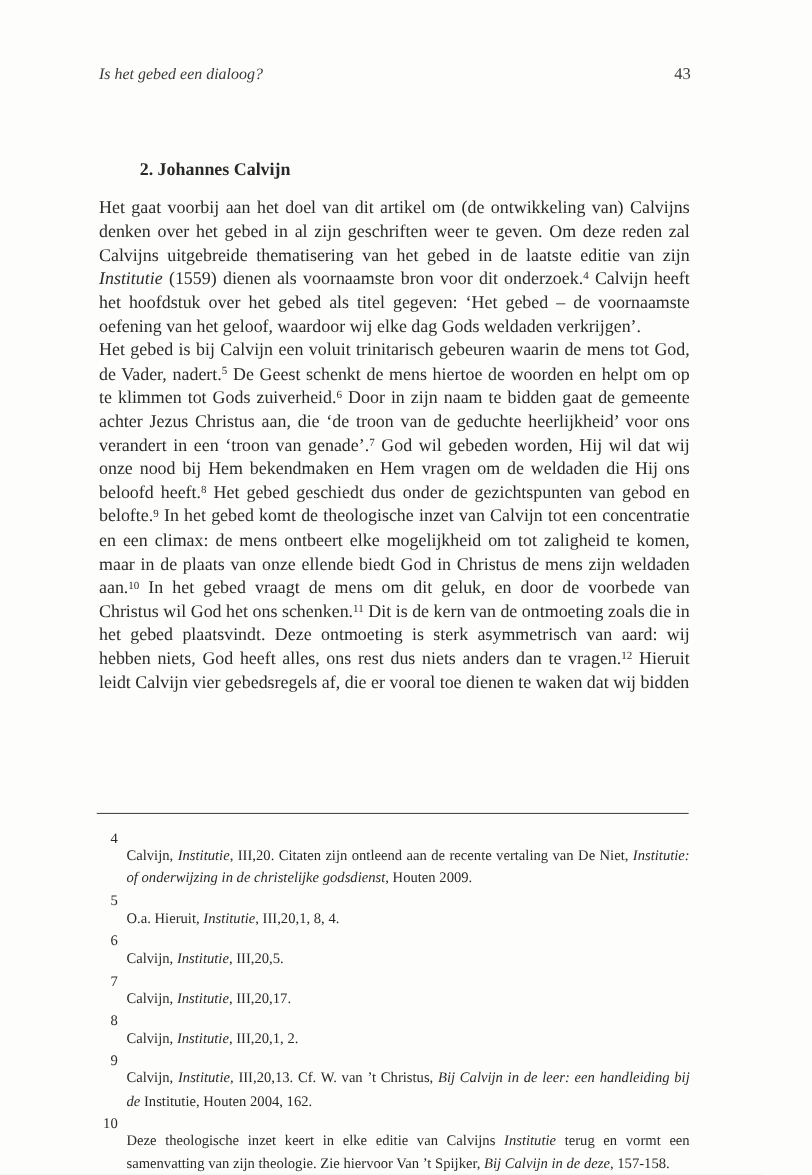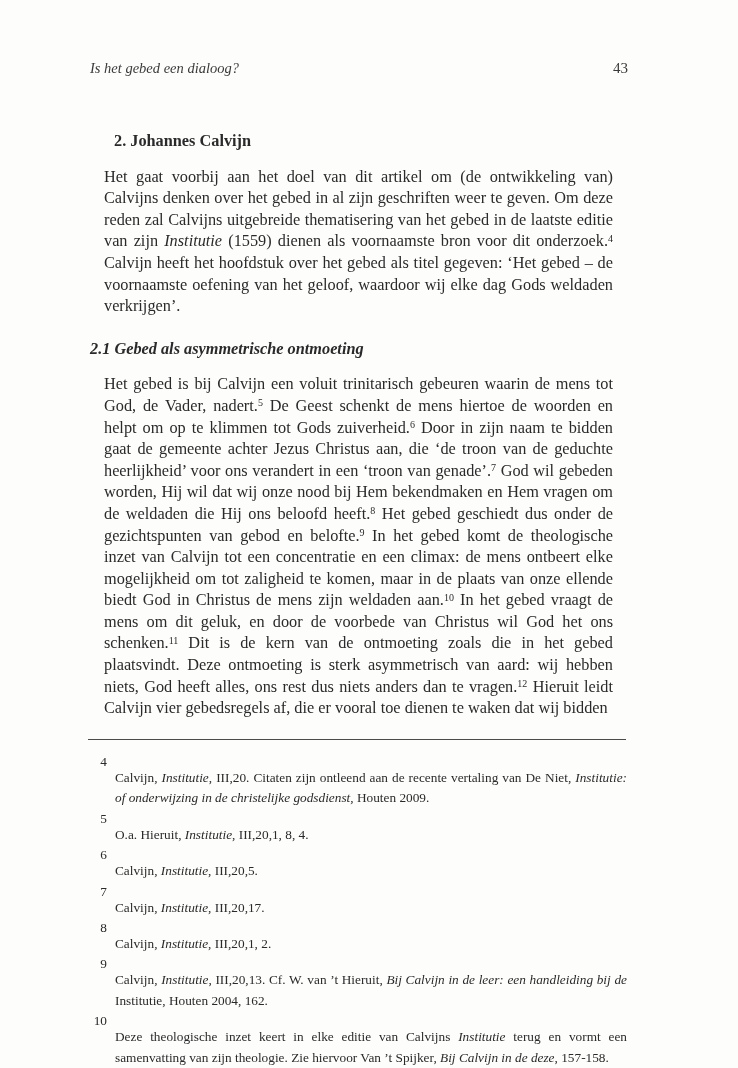--- a/index.html
+++ b/index.html
@@ -36,36 +36,36 @@
   .page-main {
     position: absolute;
     top: 130px;
     left: 90px;
     width: 537px;
     font-size: 16.3px;
     line-height: 21.6px;
     text-align: justify;
   }
   .section-heading {
-    margin: 0;
+    margin: 13px;
     font-size: 16.3px;
     font-weight: bold;
     line-height: 21.6px;
     text-indent: 24px;
     text-align: left;
   }
   .subsection-heading {
     margin: 21px 0 0 0;
     font-size: 16.3px;
     font-weight: bold;
     font-style: italic;
     line-height: 21.6px;
     text-align: left;
   }
-  .body-paragraph { margin: 14px; }
+  .body-paragraph { margin: 0; }
 
   .it  { font-style: italic; }
   .sup {
     font-size: 10px;
     position: relative;
     top: -4.5px;
     line-height: 0;
   }
 
   
@@ -109,21 +109,20 @@
 <div class="page">
 
   <header class="page-header">
     <span class="running-title">Is het gebed een dialoog?</span>
     <span class="page-number">43</span>
   </header>
 
   <main class="page-main">
     <h2 class="section-heading">2. Johannes Calvijn</h2>
     <p class="body-paragraph"><span>Het gaat voorbij aan het doel van dit artikel om (de ontwikkeling van) Calvijns denken over het gebed in al zijn geschriften weer te geven. Om deze reden zal Calvijns uitgebreide thematisering van het gebed in de laatste editie van zijn </span><span class="it">Institutie</span><span> (1559) dienen als voornaamste bron voor dit onderzoek.</span><span class="sup">4</span><span> Calvijn heeft het hoofdstuk over het gebed als titel gegeven: ‘Het gebed – de voornaamste oefening van het geloof, waardoor wij elke dag Gods weldaden verkrijgen’.</span></p>
-    <h3 class="subsection-heading">2.1 Gebed als asymmetrische ontmoeting</h3>
     <p class="body-paragraph"><span>Het gebed is bij Calvijn een voluit trinitarisch gebeuren waarin de mens tot God, de Vader, nadert.</span><span class="sup">5</span><span> De Geest schenkt de mens hiertoe de woorden en helpt om op te klimmen tot Gods zuiverheid.</span><span class="sup">6</span><span> Door in zijn naam te bidden gaat de gemeente achter Jezus Christus aan, die ‘de troon van de geduchte heerlijkheid’ voor ons verandert in een ‘troon van genade’.</span><span class="sup">7</span><span> God wil gebeden worden, Hij wil dat wij onze nood bij Hem bekendmaken en Hem vragen om de weldaden die Hij ons beloofd heeft.</span><span class="sup">8</span><span> Het gebed geschiedt dus onder de gezichtspunten van gebod en belofte.</span><span class="sup">9</span><span> In het gebed komt de theologische inzet van Calvijn tot een concentratie en een climax: de mens ontbeert elke mogelijkheid om tot zaligheid te komen, maar in de plaats van onze ellende biedt God in Christus de mens zijn weldaden aan.</span><span class="sup">10</span><span> In het gebed vraagt de mens om dit geluk, en door de voorbede van Christus wil God het ons schenken.</span><span class="sup">11</span><span> Dit is de kern van de ontmoeting zoals die in het gebed plaatsvindt. Deze ontmoeting is sterk asymmetrisch van aard: wij hebben niets, God heeft alles, ons rest dus niets anders dan te vragen.</span><span class="sup">12</span><span> Hieruit leidt Calvijn vier gebedsregels af, die er vooral toe dienen te waken dat wij bidden</span></p>
   </main>
 
   <hr class="footnote-divider">
 
   <ol class="footnotes">
     <li class="footnote">
       <span class="fn-num">4</span>
       <span class="fn-text"><span>Calvijn, </span><span class="it">Institutie</span><span>, III,20. Citaten zijn ontleend aan de recente vertaling van De Niet, </span><span class="it">Institutie: of onderwijzing in de christelijke godsdienst</span><span>, Houten 2009.</span></span>
     </li>
@@ -138,21 +137,21 @@
     <li class="footnote">
       <span class="fn-num">7</span>
       <span class="fn-text"><span>Calvijn, </span><span class="it">Institutie</span><span>, III,20,17.</span></span>
     </li>
     <li class="footnote">
       <span class="fn-num">8</span>
       <span class="fn-text"><span>Calvijn, </span><span class="it">Institutie</span><span>, III,20,1, 2.</span></span>
     </li>
     <li class="footnote">
       <span class="fn-num">9</span>
-      <span class="fn-text"><span>Calvijn, </span><span class="it">Institutie</span><span>, III,20,13. Cf. W. van ’t Hieruit, </span><span class="it">Bij Calvijn in de leer: een handleiding bij de</span><span> Institutie, Houten 2004, 162.</span></span>
+      <span class="fn-text"><span>Calvijn, </span><span class="it">Institutie</span><span>, III,20,13. Cf. W. van ’t Christus, </span><span class="it">Bij Calvijn in de leer: een handleiding bij de</span><span> Institutie, Houten 2004, 162.</span></span>
     </li>
     <li class="footnote">
       <span class="fn-num">10</span>
       <span class="fn-text"><span>Deze theologische inzet keert in elke editie van Calvijns </span><span class="it">Institutie</span><span> terug en vormt een samenvatting van zijn theologie. Zie hiervoor Van ’t Spijker, </span><span class="it">Bij Calvijn in de deze</span><span>, 157-158.</span></span>
     </li>
     <li class="footnote">
       <span class="fn-num">11</span>
       <span class="fn-text"><span>Calvijn, </span><span class="it">Institutie</span><span>, III,20,20.</span></span>
     </li>
     <li class="footnote">

